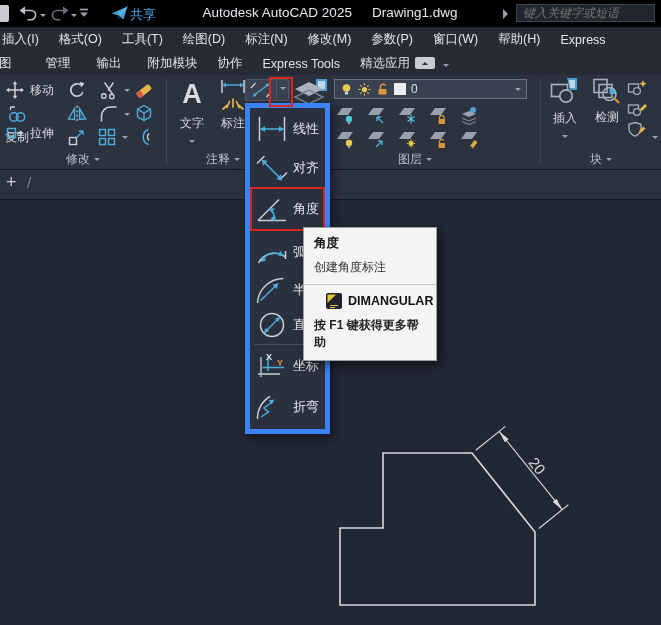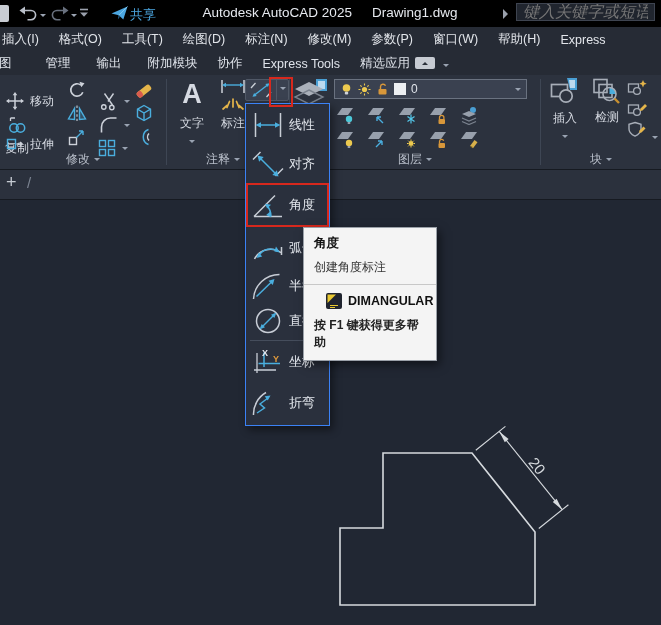--- a/index.html
+++ b/index.html
@@ -10,59 +10,59 @@
 
   
   .titlebar{left:0;top:0;width:661px;height:27px;background:#000000;}
   .qat-btn{top:5px;height:17px;display:flex;align-items:center;cursor:default;}
   .share-label{left:130px;top:6px;font-size:13px;color:#4ba6e0;}
   .tb-title{left:180px;top:5px;width:300px;display:flex;gap:20px;justify-content:center;
             font-size:13.5px;color:#e6e9ef;white-space:nowrap;}
   .tri-right{width:0;height:0;border:5px solid transparent;border-left-color:#9aa0ac;}
   .search-box{left:516px;top:3px;width:139px;height:18px;}
   .search-box input{width:100%;height:100%;box-sizing:border-box;background:#20252e;
-     border:1px solid #3e4450;color:#9aa0aa;font-style:italic;font-size:16px;
+     border:1px solid #3e4450;color:#9aa0aa;font-style:italic;font-size:12px;
      padding:0 6px;font-family:"Liberation Sans",sans-serif;outline:none;}
 
   
   .menubar{left:0;top:27px;width:661px;height:25px;background:#262b35;display:flex;
            align-items:center;border-bottom:1px solid #181c24;}
   .menu-item{padding:0 10px;font-size:12.5px;color:#e2e5ea;cursor:default;white-space:nowrap;}
 
   
   .tabrow{left:0;top:52px;width:661px;height:23px;background:#262b35;display:flex;align-items:center;}
   .rtab{padding:0 9px;font-size:12.5px;color:#dfe3ea;cursor:default;white-space:nowrap;}
   .collapse-btn{left:415px;top:5px;width:20px;height:12px;background:#c7cbd2;border-radius:2px;
      display:flex;align-items:center;justify-content:center;}
   .tri-up{width:0;height:0;border:3.5px solid transparent;border-bottom-color:#2a2f38;margin-top:-3px;}
   .caret{display:inline-block;width:0;height:0;border:3.5px solid transparent;border-top-color:#9aa3b2;margin-top:3px;}
 
   
   .ribbon{left:0;top:75px;width:661px;height:95px;background:#2c323e;border-bottom:1px solid #161a21;box-sizing:border-box;}
   .vsep{top:4px;width:1px;height:86px;background:#3e4654;}
   .panel-label{bottom:2px;width:100%;text-align:center;font-size:12px;color:#b9bfca;
      display:flex;justify-content:center;align-items:center;gap:4px;}
-  .tool{display:flex;align-items:center;gap:5px;font-size:12px;color:#d6dae2;cursor:default;margin-top:11px;}
+  .tool{display:flex;align-items:center;gap:5px;font-size:12px;color:#d6dae2;cursor:default;}
   .biglabel{font-size:12px;color:#d6dae2;text-align:center;}
   .lfield{display:flex;align-items:center;gap:5px;padding:0 5px;background:#3a4150;
      border:1px solid #6a7280;box-sizing:border-box;}
   .lgrid{display:grid;grid-template-columns:repeat(5,31px);grid-auto-rows:24px;align-items:center;}
 
   
   .strip{left:0;top:170px;width:661px;height:30px;background:#2b313d;border-bottom:1px solid #161a21;box-sizing:border-box;}
   .plus{left:6px;top:2px;font-size:18px;color:#c5cad2;}
   .slash{left:27px;top:4px;font-size:15px;color:#7c8492;}
   .canvas{left:0;top:200px;width:661px;height:425px;background:#212733;}
 
   
   .split-btn{left:245px;top:79px;width:44px;height:22px;background:#3a4150;border:1px solid #505866;
      border-radius:2px;display:flex;align-items:center;box-sizing:border-box;}
   .split-caret{margin-left:3px;border-left:1px solid #505866;height:100%;display:flex;align-items:center;padding:0 3px;}
   .redbox-caret{left:269px;top:77px;width:20px;height:26px;border:2px solid #d7281d;z-index:12;}
-  .dropdown{left:245px;top:103px;width:85px;background:#2a303d;border:1px solid #3b82f6;
+  .dropdown{left:245px;top:103px;width:85px;background:#2a303d;border:5px solid #3b82f6;
      box-shadow:3px 4px 8px rgba(0,0,0,.45);z-index:10;padding:1px 0;box-sizing:border-box;}
   .dd-item{display:flex;align-items:center;padding-left:4px;gap:3px;font-size:13px;color:#e2e6ec;cursor:default;}
   .dd-item.hl{outline:2px solid #d7281d;outline-offset:-2px;}
   .dd-sep{height:1px;background:#454d5c;margin:1px 4px;}
 
   
   .tooltip{left:303px;top:227px;width:134px;background:#f4f4f4;border:1px solid #9aa0a8;
      box-shadow:3px 4px 9px rgba(0,0,0,.5);z-index:30;padding:7px 10px 9px;box-sizing:border-box;color:#222;}
   .tt-title{font-size:12.5px;font-weight:bold;color:#111;}
   .tt-desc{font-size:12px;color:#333;margin-top:7px;}

